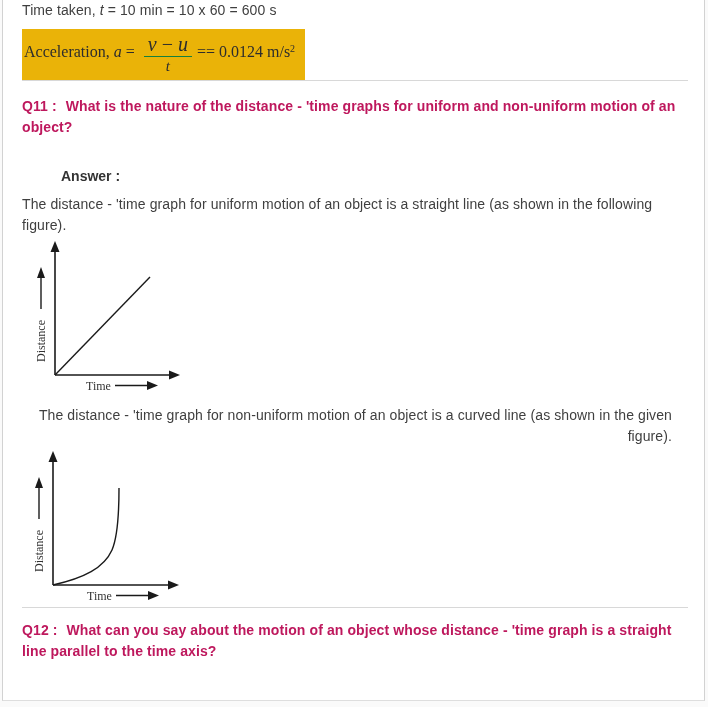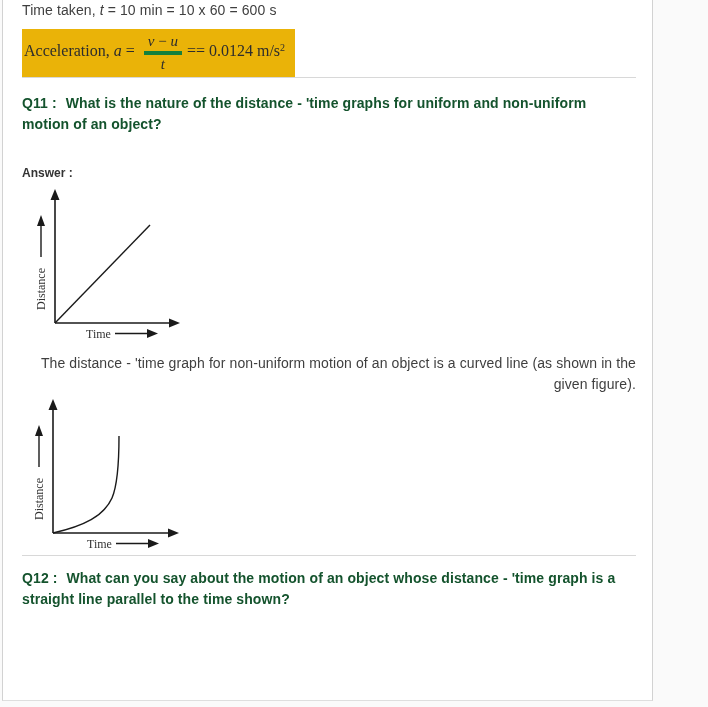--- a/index.html
+++ b/index.html
@@ -5,59 +5,59 @@
   html,body{margin:0;padding:0;}
   body{
     width:708px;height:707px;overflow:hidden;
     background:#fafafa;
     font-family:"Liberation Sans","DejaVu Sans",sans-serif;
     -webkit-font-smoothing:antialiased;
   }
   .panel{
     box-sizing:border-box;
     margin-left:2px;
-    width:651px;height:701px;
+    width:703px;height:701px;
     overflow:hidden;
     background:#ffffff;
     border-left:1px solid #d2d2d2;
     border-right:1px solid #d2d2d2;
     border-bottom:1px solid #dedede;
     padding:0 16px 0 19px;
   }
   p{margin:0;}
   .body-text{
     font-size:14px;line-height:21px;color:#3f3f3f;letter-spacing:.1px;
   }
   .question{
-    font-size:14px;line-height:21px;font-weight:700;color:#14532d;letter-spacing:.1px;
+    font-size:14px;line-height:21px;font-weight:700;color:#be185d;letter-spacing:.1px;
   }
   .q-label{margin-right:9px;}
   .answer-label{
-    font-size:12px;line-height:21px;font-weight:700;color:#333333;
+    font-size:14px;line-height:21px;font-weight:700;color:#333333;margin-left:39px;
   }
   sup.text-sup{font-size:12px;vertical-align:6px;line-height:0;}
   hr.divider{
     border:none;border-top:1px solid #d8d8d8;height:0;margin:0;
   }
   
   .formula{
     display:inline-block;
     margin-top:8px;
     background:#eab308;
     padding:4px 10px 5px 2px;
     font-family:"Liberation Serif","DejaVu Serif",serif;
     font-size:16px;color:#2d2d2d;
     white-space:nowrap;
   }
   .formula i{font-style:italic;}
   .frac{
     display:inline-block;vertical-align:middle;text-align:center;
     margin:0 5px;line-height:1.1;
   }
-  .frac .num{display:block;font-size:15px;padding:0 4px 1px;border-bottom:4px solid #15803d;}
+  .frac .num{display:block;font-size:20px;padding:0 4px 1px;border-bottom:1px solid #15803d;}
   .frac .den{display:block;font-size:15px;padding:1px 4px 0;}
   sup.formula-sup{font-size:10px;vertical-align:5px;}
   
   .mt-hence{margin-top:6px;}
   .hr-1{margin-top:13px;}
   .q11{margin-top:15px;max-width:668px;}
   .ans-label{margin-top:28px;}
   .para-1{margin-top:7px;max-width:650px;}
   .graph-1{display:block;margin:3px 0 0 0;}
   .para-2{margin-top:8px;max-width:650px;text-align:right;}
@@ -81,20 +81,21 @@
     <span>Acceleration, </span><i>a</i><span> = </span><span class="frac"><span class="num"><i>v</i><span> − </span><i>u</i></span><span class="den"><i>t</i></span></span><span>=</span><span>= 0.0124 m/s</span><sup class="formula-sup">2</sup>
   </div>
 
 
   <hr class="divider hr-1">
 
   <p class="question q11"><span class="q-label">Q11 :</span><span>What is the nature of the distance - 'time graphs for uniform and non-uniform motion of an object?</span></p>
 
   <p class="answer-label ans-label">Answer :</p>
 
+  <p class="body-text para-1">The distance - 'time graph for uniform motion of an object is a straight line (as shown in the following figure).</p>
 
   <svg class="graph-svg graph-1" width="170" height="158" viewBox="0 0 170 158">
 
     <line x1="33" y1="136" x2="33" y2="11" stroke="#1a1a1a" stroke-width="1.6"></line>
     <polygon points="33,2 28.5,13 37.5,13" fill="#1a1a1a"></polygon>
 
     <line x1="33" y1="136" x2="149" y2="136" stroke="#1a1a1a" stroke-width="1.6"></line>
     <polygon points="158,136 147,131.5 147,140.5" fill="#1a1a1a"></polygon>
 
     <line x1="33" y1="136" x2="128" y2="38" stroke="#1a1a1a" stroke-width="1.4"></line>
@@ -124,15 +125,15 @@
     <polygon points="17,28 13,39 21,39" fill="#1a1a1a"></polygon>
     <text transform="translate(21,123) rotate(-90)">Distance</text>
 
     <text x="65" y="151">Time</text>
     <line x1="94" y1="146.5" x2="128" y2="146.5" stroke="#1a1a1a" stroke-width="1.4"></line>
     <polygon points="137,146.5 126,142 126,151" fill="#1a1a1a"></polygon>
   </svg>
 
   <hr class="divider hr-2">
 
-  <p class="question q12"><span class="q-label">Q12 :</span><span>What can you say about the motion of an object whose distance - 'time graph is a straight line parallel to the time shown?</span></p>
+  <p class="question q12"><span class="q-label">Q12 :</span><span>What can you say about the motion of an object whose distance - 'time graph is a straight line parallel to the time axis?</span></p>
 
 </div>
 
 </body></html>

